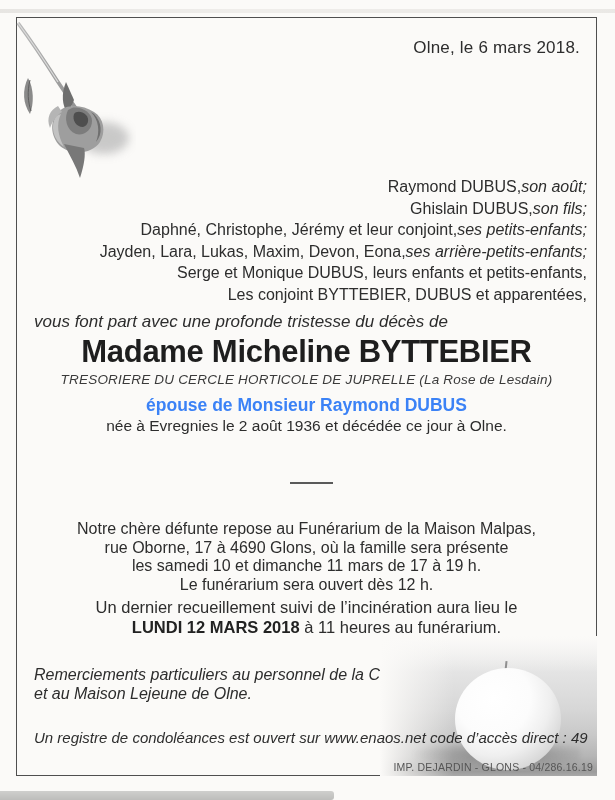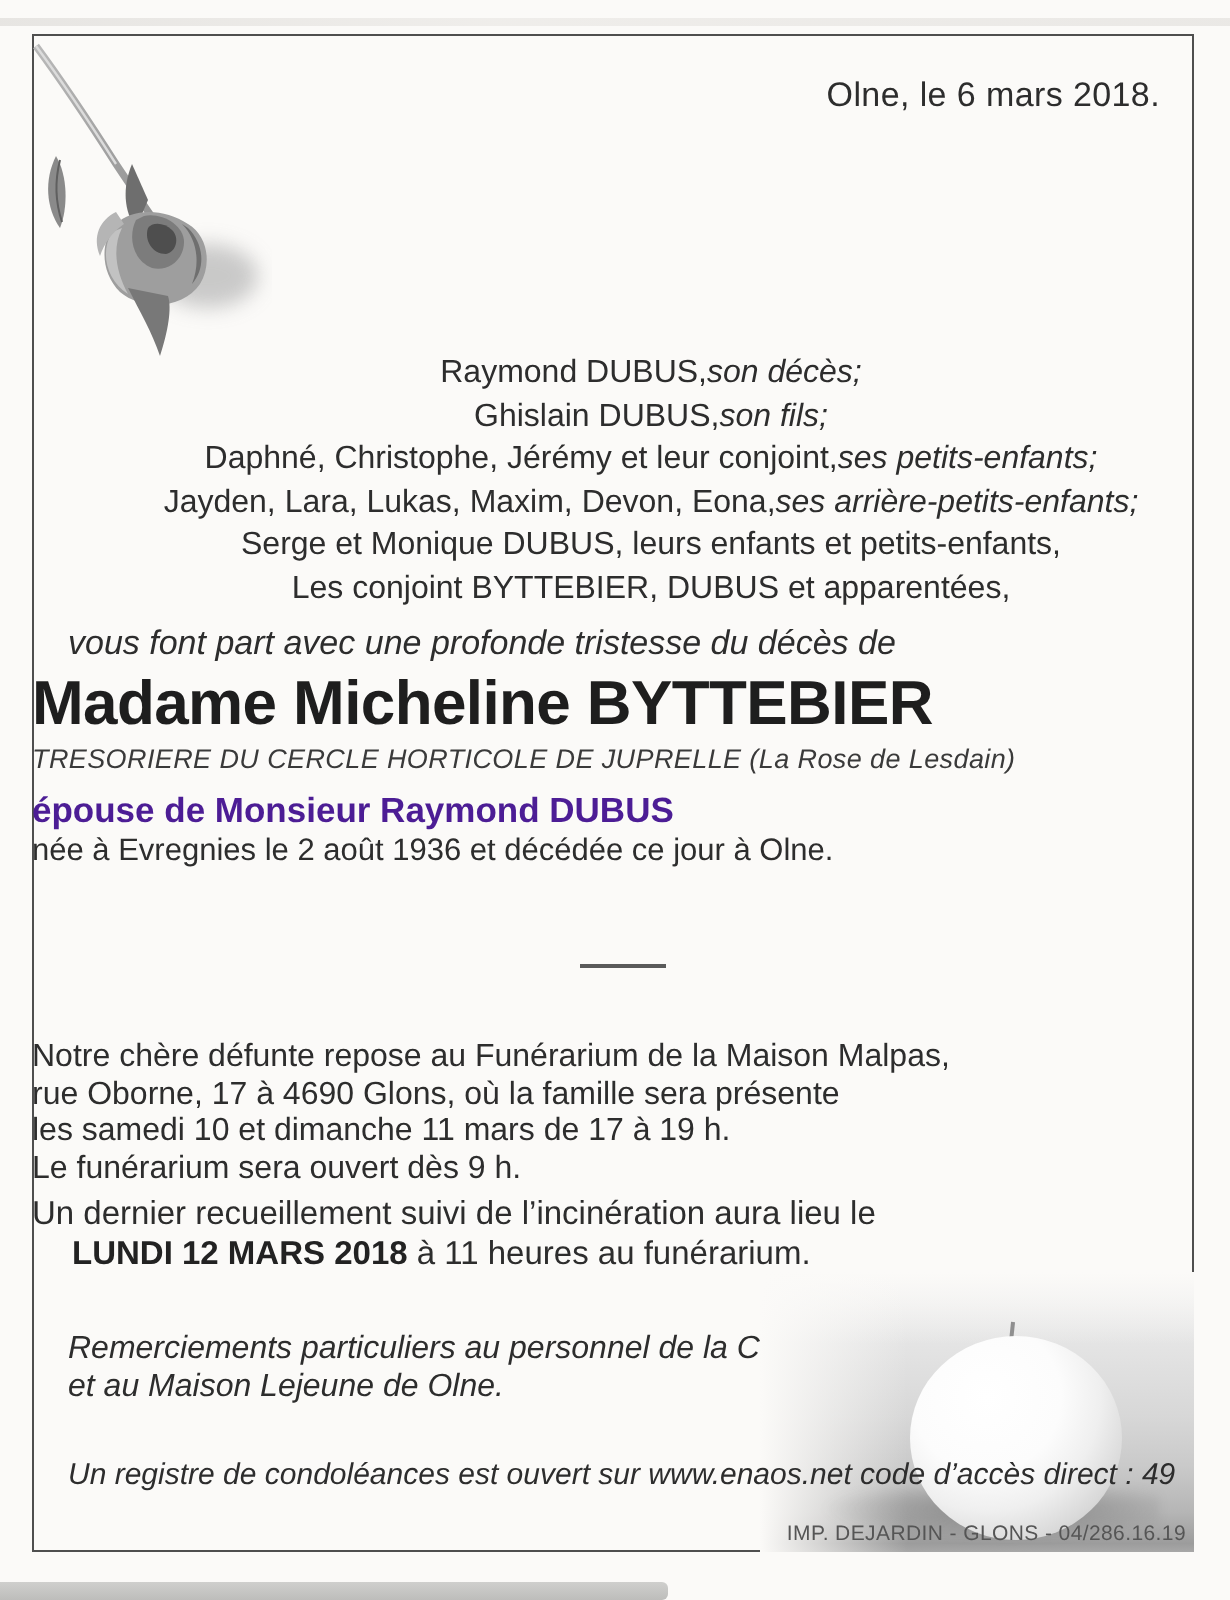--- a/index.html
+++ b/index.html
@@ -20,29 +20,29 @@
     background:linear-gradient(90deg,#e2e0dd 0%,#eceae7 40%,#e6e4e1 100%);opacity:.8;}
   .scan-bottom{position:absolute;left:0;top:791px;width:334px;height:9px;
     background:linear-gradient(180deg,#cfcfcd,#bdbdbb);border-radius:0 3px 3px 0;}
   .frame{position:absolute;left:16px;top:17px;width:581px;height:759px;
     border:1px solid var(--border);}
   .rose{position:absolute;left:6px;top:20px;width:130px;height:160px;z-index:4;}
 
   .date-line{position:absolute;top:38px;right:35px;font-size:17px;letter-spacing:.2px;}
 
   .family{position:absolute;left:64px;right:28px;top:176px;font-size:16px;}
-  .family .frow{display:flex;justify-content:center;height:21.5px;line-height:21.5px;}
+  .family .frow{display:flex;justify-content:flex-end;height:21.5px;line-height:21.5px;}
   .family .frel{font-style:italic;}
 
   .intro{position:absolute;left:34px;top:312px;font-style:italic;font-size:17px;}
 
-  .center-block{position:absolute;left:16px;width:581px;text-align:left;}
+  .center-block{position:absolute;left:16px;width:581px;text-align:center;}
   .headline{top:334px;font-size:31px;font-weight:bold;letter-spacing:-.3px;color:#1e1e1e;}
   .subtitle{top:372px;font-style:italic;font-size:13.5px;letter-spacing:.2px;color:#3a3a3a;}
-  .spouse{top:395px;font-size:17.5px;font-weight:bold;color:#4c1d95;}
+  .spouse{top:395px;font-size:17.5px;font-weight:bold;color:#3b82f6;}
   .birth{top:417px;font-size:15.5px;}
 
   .divider{position:absolute;left:290px;top:482px;width:43px;height:2px;background:#5a5a5a;}
 
   .visitation{top:520px;font-size:16px;line-height:18.5px;}
   .ceremony{top:598px;font-size:16.5px;line-height:19.5px;}
   .ceremony .b{font-weight:bold;color:#222;margin-left:20px;}
 
   .thanks{position:absolute;left:34px;top:666px;font-style:italic;font-size:16px;line-height:18.5px;}
   .register{position:absolute;left:34px;top:729px;font-style:italic;font-size:15px;z-index:3;}
@@ -94,21 +94,21 @@
     <path d="M68 94 C 66 100, 70 107, 77 107 C 82 106, 84 99, 80 95 C 76 91, 70 91, 68 94 Z" fill="#4e4e4e"></path>
     <path d="M58 124 C 64 136, 70 146, 74 158 C 78 146, 80 134, 78 128 Z" fill="#787878"></path>
     <path d="M44 108 C 40 98 44 90 52 86 L 56 92 C 50 96 46 102 44 108 Z" fill="#b5b5b5"></path>
   </svg>
 
   <div class="date-line">Olne, le 6 mars 2018.</div>
 
   <div class="family">
     <div class="frow">
       <span class="fname">Raymond DUBUS,</span>
-      <span class="frel">son décès;</span>
+      <span class="frel">son août;</span>
     </div>
     <div class="frow">
       <span class="fname">Ghislain DUBUS,</span>
       <span class="frel">son fils;</span>
     </div>
     <div class="frow">
       <span class="fname">Daphné, Christophe, Jérémy et leur conjoint,</span>
       <span class="frel">ses petits-enfants;</span>
     </div>
     <div class="frow">
@@ -131,21 +131,21 @@
   <div class="center-block subtitle">TRESORIERE DU CERCLE HORTICOLE DE JUPRELLE (La Rose de Lesdain)</div>
   <div class="center-block spouse">épouse de Monsieur Raymond DUBUS</div>
   <div class="center-block birth">née à Evregnies le 2 août 1936 et décédée ce jour à Olne.</div>
 
   <div class="divider"></div>
 
   <div class="center-block visitation">
     <div>Notre chère défunte repose au Funérarium de la Maison Malpas,</div>
     <div>rue Oborne, 17 à 4690 Glons, où la famille sera présente</div>
     <div>les samedi 10 et dimanche 11 mars de 17 à 19 h.</div>
-    <div>Le funérarium sera ouvert dès 9 h.</div>
+    <div>Le funérarium sera ouvert dès 12 h.</div>
   </div>
 
   <div class="center-block ceremony">
     <div>Un dernier recueillement suivi de l’incinération aura lieu le</div>
     <div><span class="b">LUNDI 12 MARS 2018</span><span> à 11 heures au funérarium.</span></div>
   </div>
 
   <div class="thanks">
     <div>Remerciements particuliers au personnel de la C.S.D.</div>
     <div>et au Maison Lejeune de Olne.</div>

